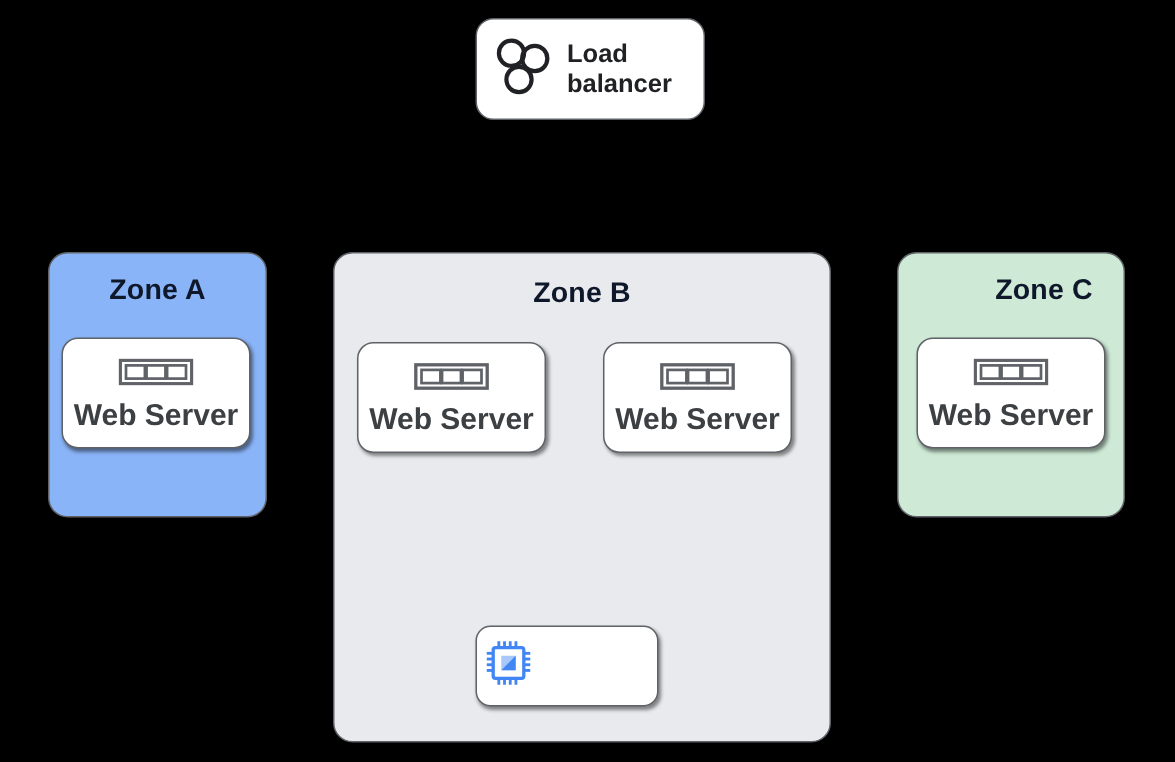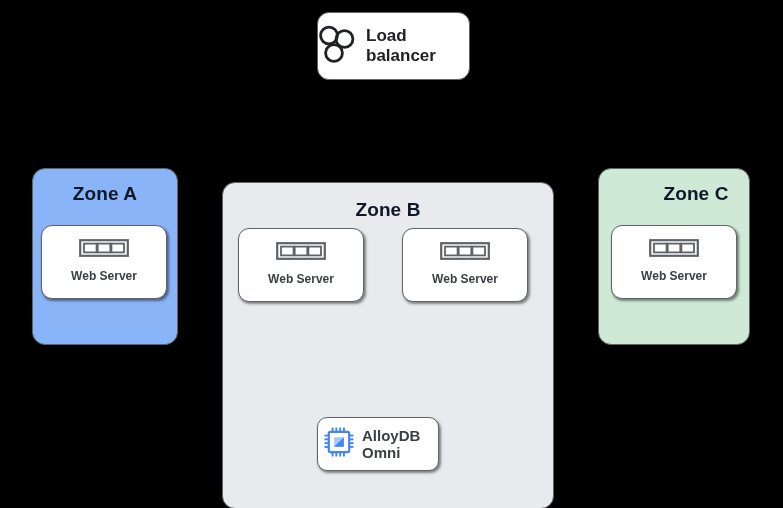--- a/index.html
+++ b/index.html
@@ -69,40 +69,40 @@
   }
 
   
   #load-balancer {
     left: 317px;
     top: 12px;
     width: 153px;
     height: 68px;
     border-radius: 12px;
     justify-content: flex-start;
-    padding-left: 0;
+    padding-left: 12px;
     gap: 10px;
   }
   #load-balancer .lb-label {
     font-size: 17px;
     font-weight: bold;
     color: #202124;
     line-height: 20px;
     text-align: left;
   }
 
   
   .webserver {
     width: 126px;
     height: 74px;
     flex-direction: column;
     gap: 7px;
   }
   .webserver .ws-label {
-    font-size: 12px;
+    font-size: 20px;
     font-weight: bold;
     color: #3c4043;
     line-height: 17px;
   }
 
   .rack-icon {
     display: block;
   }
 
   
@@ -185,21 +185,21 @@
       <svg width="50" height="18" viewBox="0 0 50 18" xmlns="http://www.w3.org/2000/svg">
         <rect x="1.2" y="1.2" width="47.6" height="15.6" fill="#ffffff" stroke="#5f6368" stroke-width="2.2"></rect>
         <rect x="5" y="4.6" width="12.6" height="8.8" fill="#ffffff" stroke="#5f6368" stroke-width="1.8"></rect>
         <rect x="18.7" y="4.6" width="12.6" height="8.8" fill="#ffffff" stroke="#5f6368" stroke-width="1.8"></rect>
         <rect x="32.4" y="4.6" width="12.6" height="8.8" fill="#ffffff" stroke="#5f6368" stroke-width="1.8"></rect>
       </svg>
     </span>
     <span class="ws-label">Web Server</span>
   </div>
 
-  <div class="zone" id="zone-b" style="background:#e8eaed;margin-top:14px;">
+  <div class="zone" id="zone-b" style="background:#e8eaed;">
     <div class="zone-title">Zone B</div>
   </div>
 
   <div class="node webserver" id="web-server-b1">
     <span class="rack-icon">
       <svg width="50" height="18" viewBox="0 0 50 18" xmlns="http://www.w3.org/2000/svg">
         <rect x="1.2" y="1.2" width="47.6" height="15.6" fill="#ffffff" stroke="#5f6368" stroke-width="2.2"></rect>
         <rect x="5" y="4.6" width="12.6" height="8.8" fill="#ffffff" stroke="#5f6368" stroke-width="1.8"></rect>
         <rect x="18.7" y="4.6" width="12.6" height="8.8" fill="#ffffff" stroke="#5f6368" stroke-width="1.8"></rect>
         <rect x="32.4" y="4.6" width="12.6" height="8.8" fill="#ffffff" stroke="#5f6368" stroke-width="1.8"></rect>
@@ -255,16 +255,15 @@
           <rect x="25.3" y="7.6" width="4.2" height="1.9"></rect>
           <rect x="25.3" y="11.4" width="4.2" height="1.9"></rect>
           <rect x="25.3" y="15.2" width="4.2" height="1.9"></rect>
           <rect x="25.3" y="19.0" width="4.2" height="1.9"></rect>
         </g>
         <rect x="4.8" y="4.8" width="20.4" height="20.4" rx="1.6" fill="none" stroke="#4285f4" stroke-width="2.2"></rect>
         <path d="M10.2 10.2 h9.6 v9.6 h-9.6 z" fill="#a8c7fa"></path>
         <path d="M10.2 19.8 L19.8 19.8 L19.8 10.2 Z" fill="#4285f4"></path>
       </svg>
     </span>
-    <span class="db-label"><span>AlloyDB</span><br><span>Omni</span></span>
   </div>
 
 </div>
 
 </body></html>

